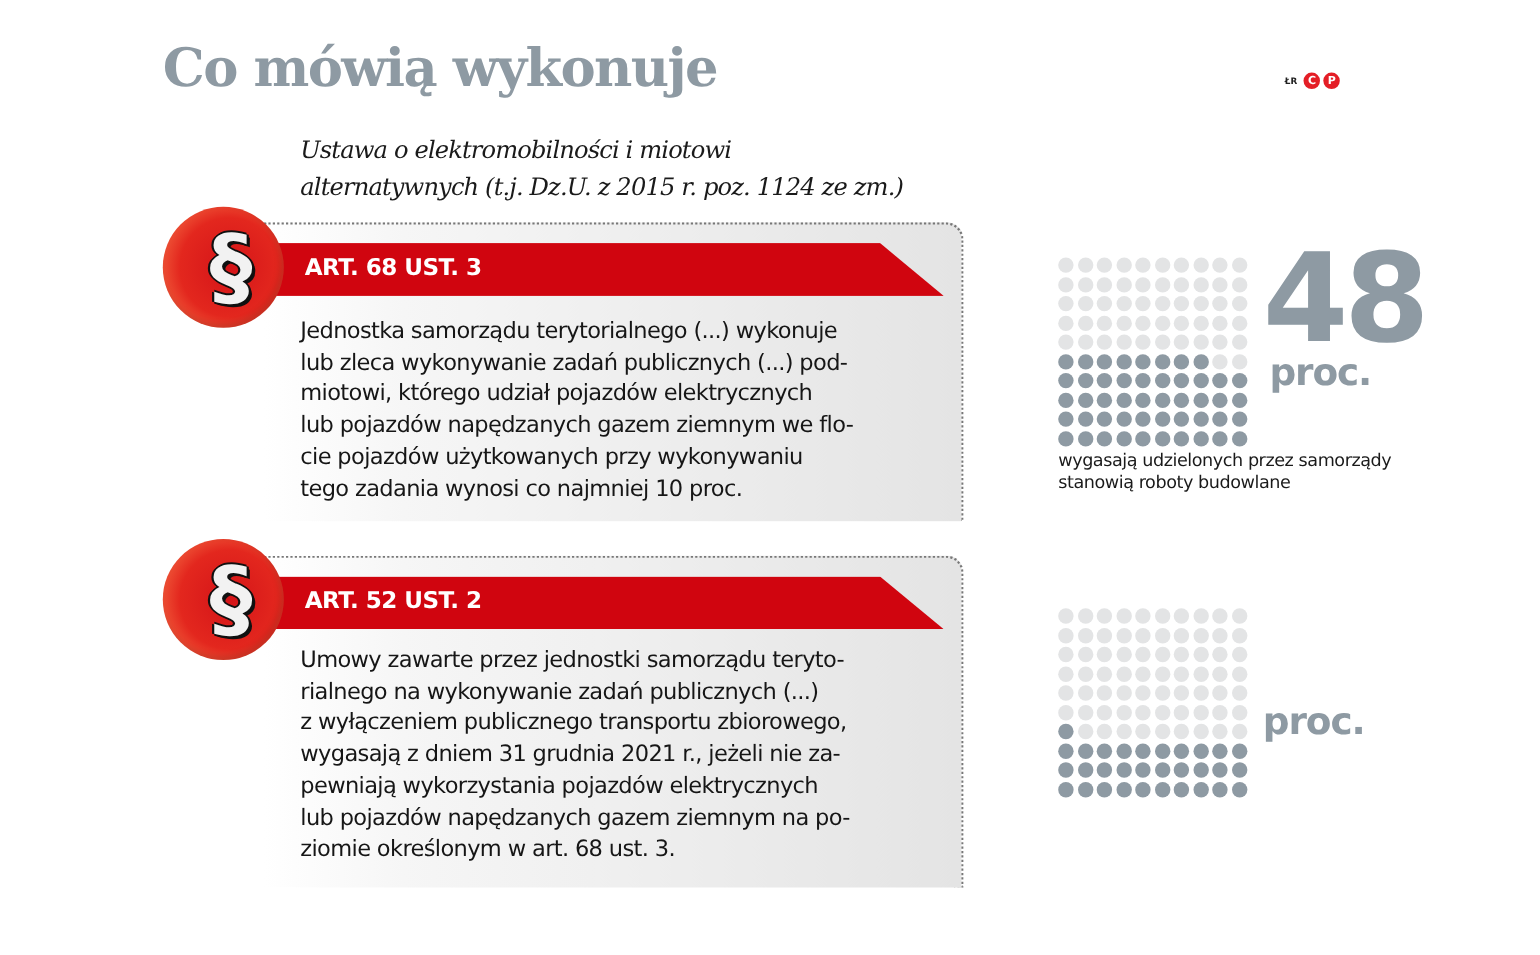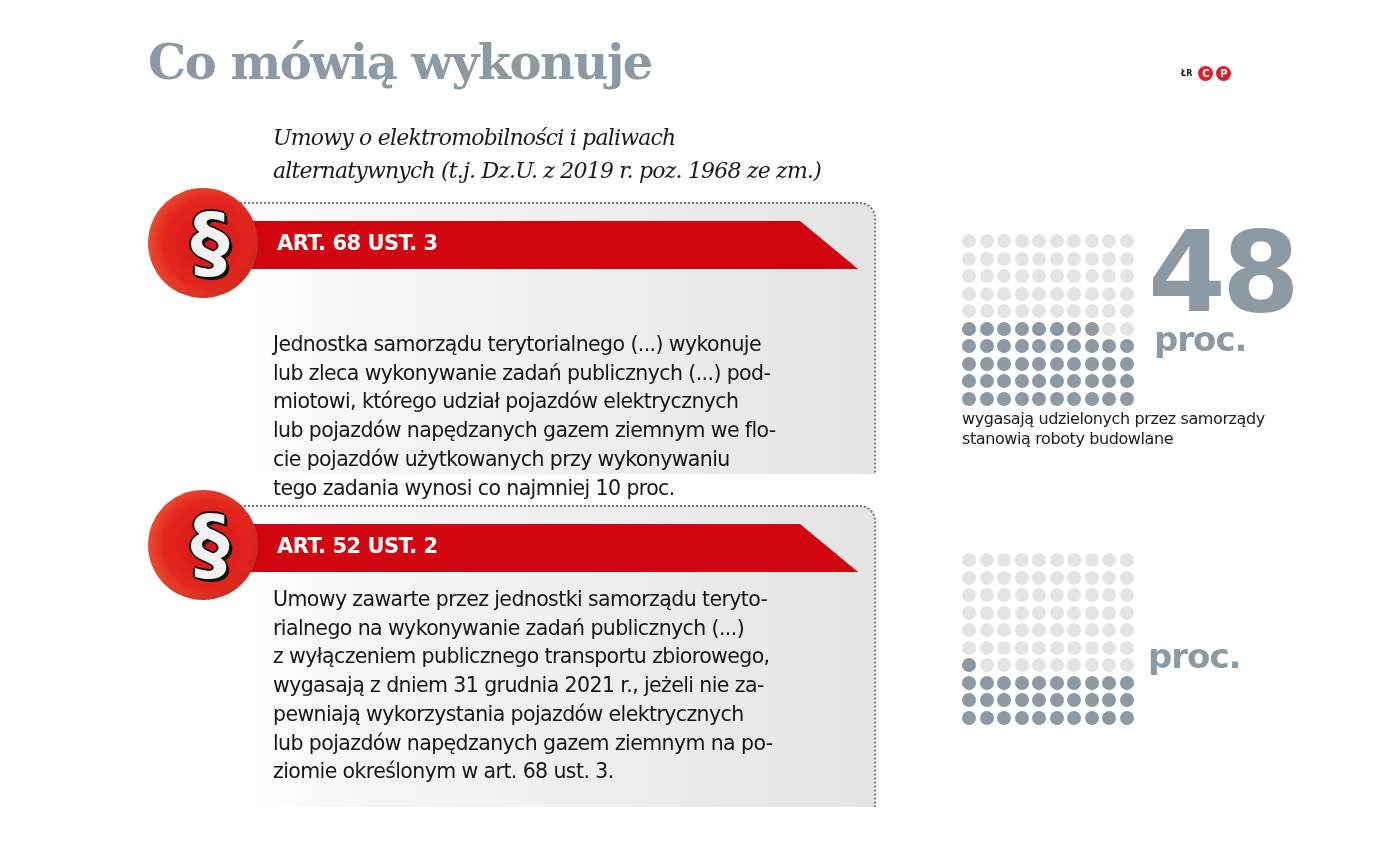--- a/index.html
+++ b/index.html
@@ -1,36 +1,36 @@
 <!DOCTYPE html>
 <html><head>
 <meta charset="utf-8">
 <style>
   html, body { margin:0; padding:0; }
   body { width:1400px; height:868px; background:#ffffff; position:relative; overflow:hidden;
          font-family:"DejaVu Sans", sans-serif; color:#1a1a1a; }
   .title { position:absolute; left:148px; top:38px; font-family:"DejaVu Serif", serif; font-weight:bold;
            font-size:48px; color:#8e9aa3; letter-spacing:-1.5px; line-height:1; }
-  .credit { position:absolute; left:1168px; top:66px; display:flex; align-items:center; gap:3px;margin-left:13px; }
+  .credit { position:absolute; left:1168px; top:66px; display:flex; align-items:center; gap:3px; }
   .credit .lr { font-size:8px; font-weight:bold; color:#222; margin-right:3px; }
   .credit .cp { width:15px; height:15px; border-radius:50%; background:#e41e26; color:#fff; font-size:10px;
                 font-weight:bold; display:flex; align-items:center; justify-content:center; line-height:1; }
   .subtitle { position:absolute; left:273px; top:121px; font-family:"DejaVu Serif", serif; font-style:italic;
               font-size:22px; line-height:33px; color:#1a1a1a; letter-spacing:-0.8px; }
   .box { position:absolute; left:240px; width:634px; border-top:2px dotted #777; border-right:2px dotted #777;
          border-top-right-radius:16px; background:linear-gradient(to right, #ffffff 0%, #f6f6f6 20%, #e4e4e4 100%); }
   .box1 { top:202px; height:270px; }
   .box2 { top:505px; height:300px; }
   .banner { position:absolute; left:0; top:17px; width:618px; height:48px; background:#d0050f;
             clip-path:polygon(0 0, 560px 0, 618px 48px, 0 48px); }
   .banner-label { position:absolute; left:37px; top:27px; color:#fff; font-weight:bold; font-size:21px;
                   letter-spacing:-0.5px; font-family:"DejaVu Sans", sans-serif; }
   .body-text { position:absolute; left:33px; font-size:20.5px; line-height:28.7px; color:#161616;
                letter-spacing:-0.6px; white-space:pre; font-family:"DejaVu Sans", sans-serif; }
-  .box1 .body-text { top:82px;margin-top:44px; }
+  .box1 .body-text { top:82px; }
   .box2 .body-text { top:78px; }
   .para-icon { position:absolute; width:110px; height:110px; border-radius:50%;
                background:radial-gradient(circle at 55% 50%, #d41418 0%, #e3271e 55%, #f05a3a 80%, #e84a30 100%);
                box-shadow: inset -3px -3px 6px rgba(0,0,0,0.15); display:flex; align-items:center; justify-content:center; }
   .para-icon span { font-size:78px; font-weight:bold; color:#f2f2f2; line-height:1; margin-left:14px;
                     text-shadow: -2px 0 #111, 2px 0 #111, 0 -2px #111, 0 2px #111, 3px 3px 0 #111; font-family:"DejaVu Sans", sans-serif; }
   .icon1 { left:148px; top:188px; }
   .icon2 { left:148px; top:490px; }
   .stat { position:absolute; left:962px; }
   .stat1 { top:234px; }
@@ -52,22 +52,22 @@
 
 <div class="title">Co mówią wykonuje</div>
 
 <div class="credit">
   <span class="lr">ŁR</span>
   <span class="cp">C</span>
   <span class="cp">P</span>
 </div>
 
 <div class="subtitle">
-  <div>Umowy o elektromobilności i paliwach</div>
-  <div>alternatywnych (t.j. Dz.U. z 2019 r. poz. 1968 ze zm.)</div>
+  <div>Ustawa o elektromobilności i miotowi</div>
+  <div>alternatywnych (t.j. Dz.U. z 2015 r. poz. 1124 ze zm.)</div>
 </div>
 
 <div class="box box1">
   <div class="banner"></div>
   <div class="banner-label">ART. 68 UST. 3</div>
   <div class="body-text">Jednostka samorządu terytorialnego (...) wykonuje
 lub zleca wykonywanie zadań publicznych (...) pod-
 miotowi, którego udział pojazdów elektrycznych
 lub pojazdów napędzanych gazem ziemnym we flo-
 cie pojazdów użytkowanych przy wykonywaniu

